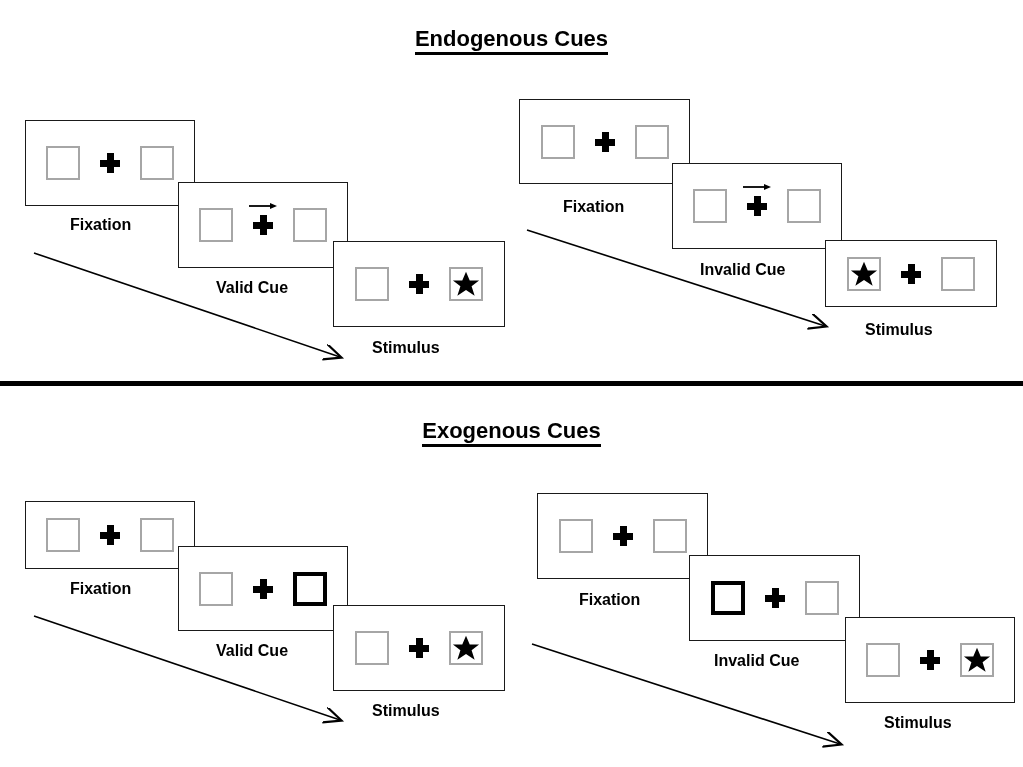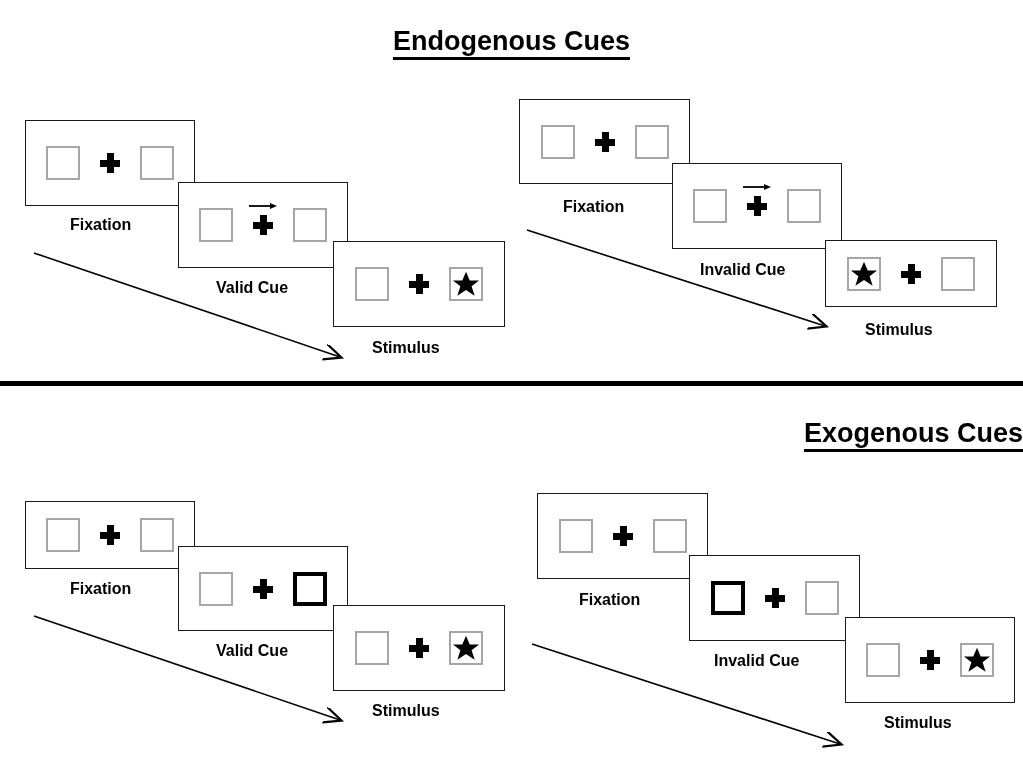--- a/index.html
+++ b/index.html
@@ -3,21 +3,21 @@
 <meta charset="utf-8">
 <style>
   html,body{margin:0;padding:0;background:#ffffff;}
   body{width:1023px;height:767px;position:relative;overflow:hidden;
        font-family:"Liberation Sans",sans-serif;color:#000;}
 
   .stage{position:absolute;left:0;top:0;width:1023px;height:767px;}
 
   
   .sect-title{position:absolute;width:1023px;text-align:center;
-      font-size:27px;font-weight:bold;letter-spacing:0px;}
+      font-size:22px;font-weight:bold;letter-spacing:0px;}
   .sect-title span{border-bottom:3px solid #000;padding-bottom:1px;}
 
   
   .divider{position:absolute;left:0;width:1023px;height:5px;background:#000;}
 
   
   .panel{position:absolute;background:#fff;border:1px solid #1a1a1a;
          box-sizing:border-box;z-index:5;}
   .panel .row{position:absolute;left:0;top:0;right:0;bottom:0;
          display:flex;align-items:center;justify-content:center;}
@@ -167,21 +167,21 @@
           <i class="v"></i>
         </div>
       <div class="gap"></div>
       <div class="box"></div>
     </div>
   </div>
   <div class="plabel" style="left:865px;top:321px;">Stimulus</div>
 
   <div class="divider" style="top:381px;"></div>
 
-  <div class="sect-title" style="top:418px;text-align:right;"><span>Exogenous Cues</span></div>
+  <div class="sect-title" style="top:418px;"><span>Exogenous Cues</span></div>
 
   <svg class="flow" style="left:20px;top:608px;" width="340" height="120">
     <defs>
       <marker id="ah3" markerWidth="13" markerHeight="13" refX="10" refY="5" orient="auto">
         <path d="M0,0 L11,5 L0,10" fill="none" stroke="#000" stroke-width="1.4"></path>
       </marker>
     </defs>
     <line x1="14" y1="8" x2="320" y2="112" stroke="#000" stroke-width="1.6" marker-end="url(#ah3)"></line>
   </svg>
 

